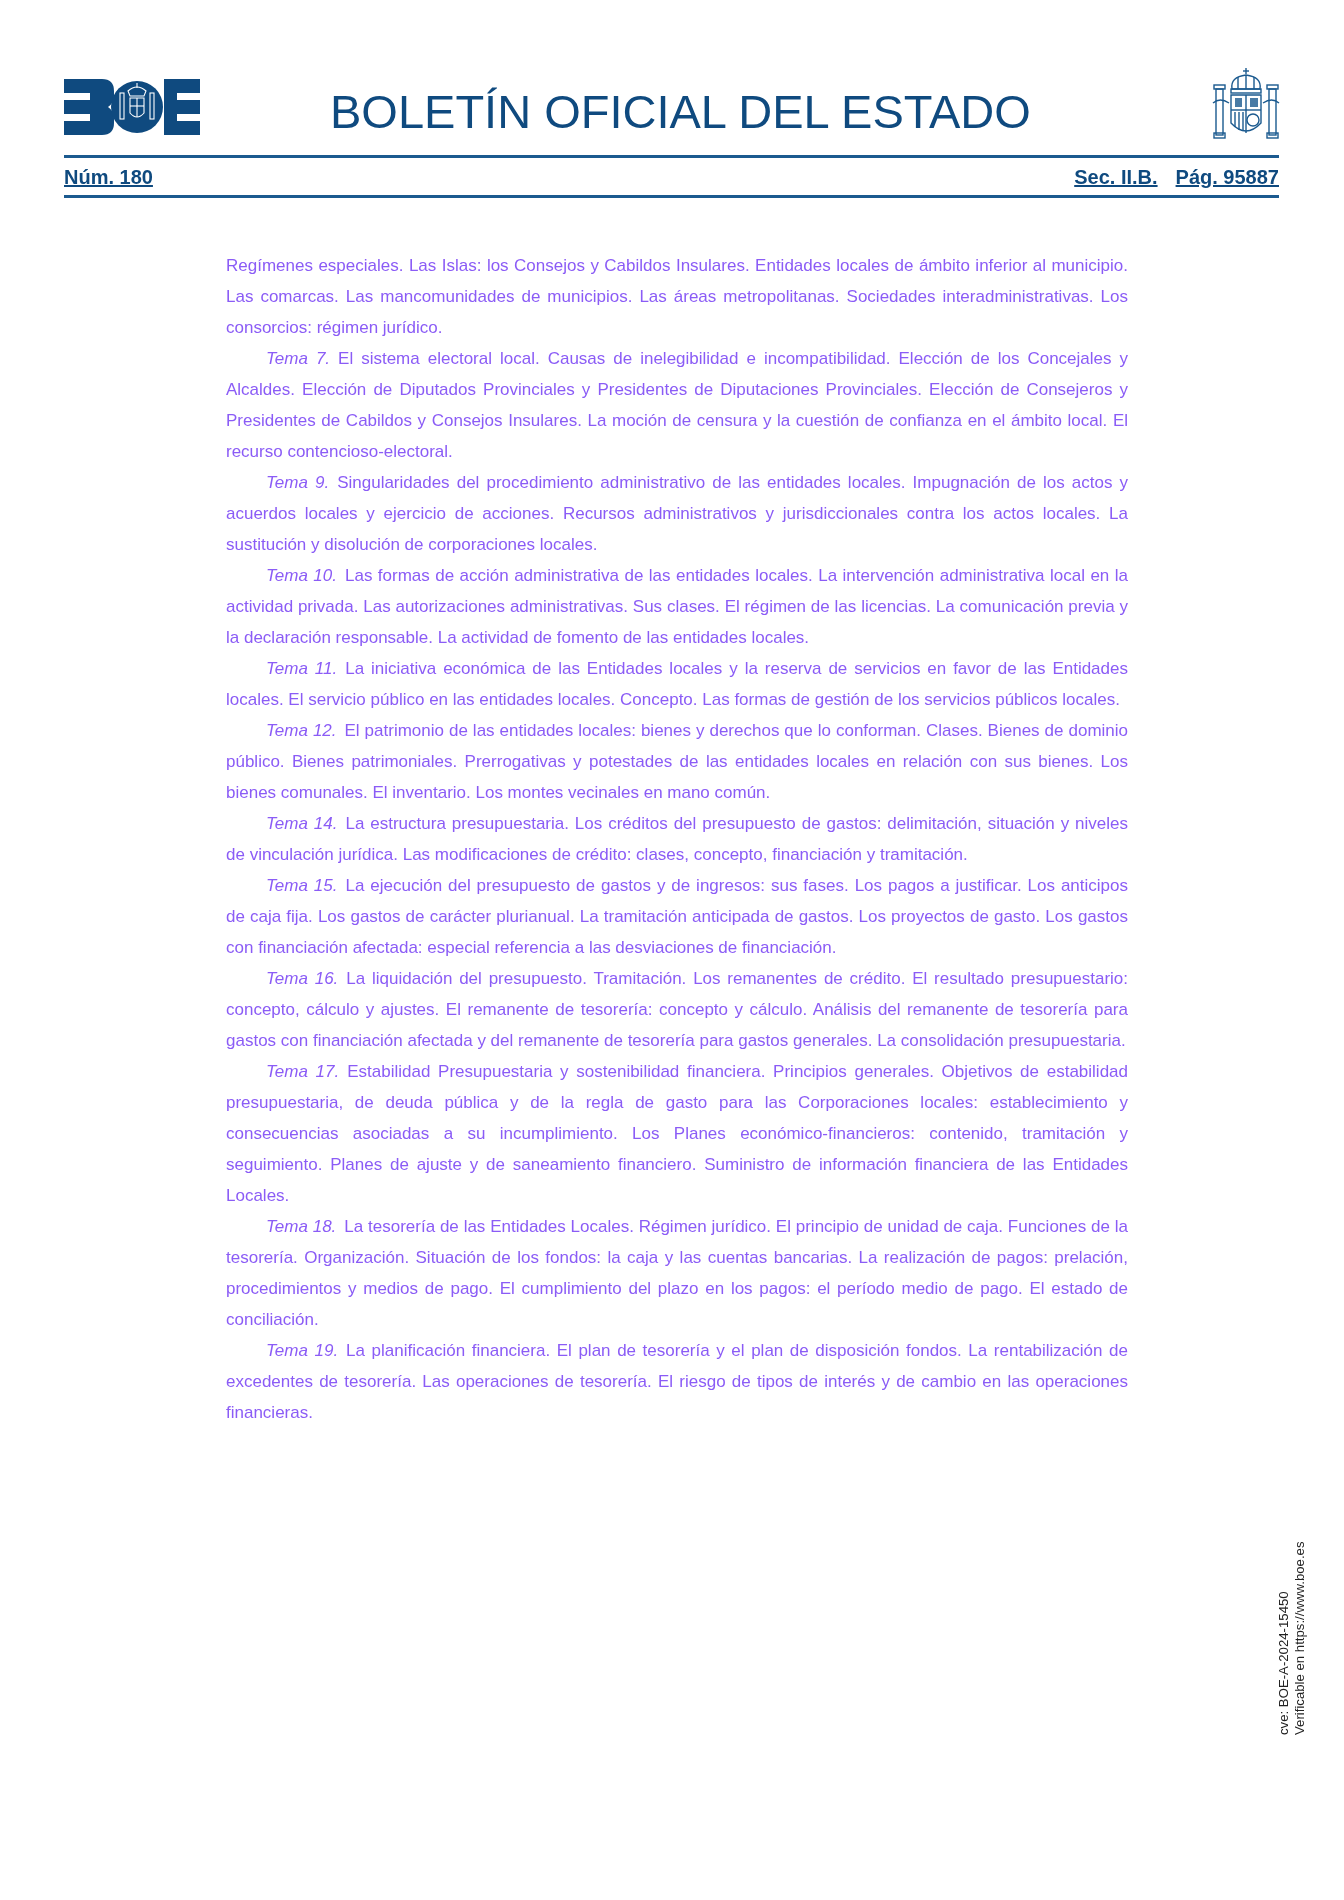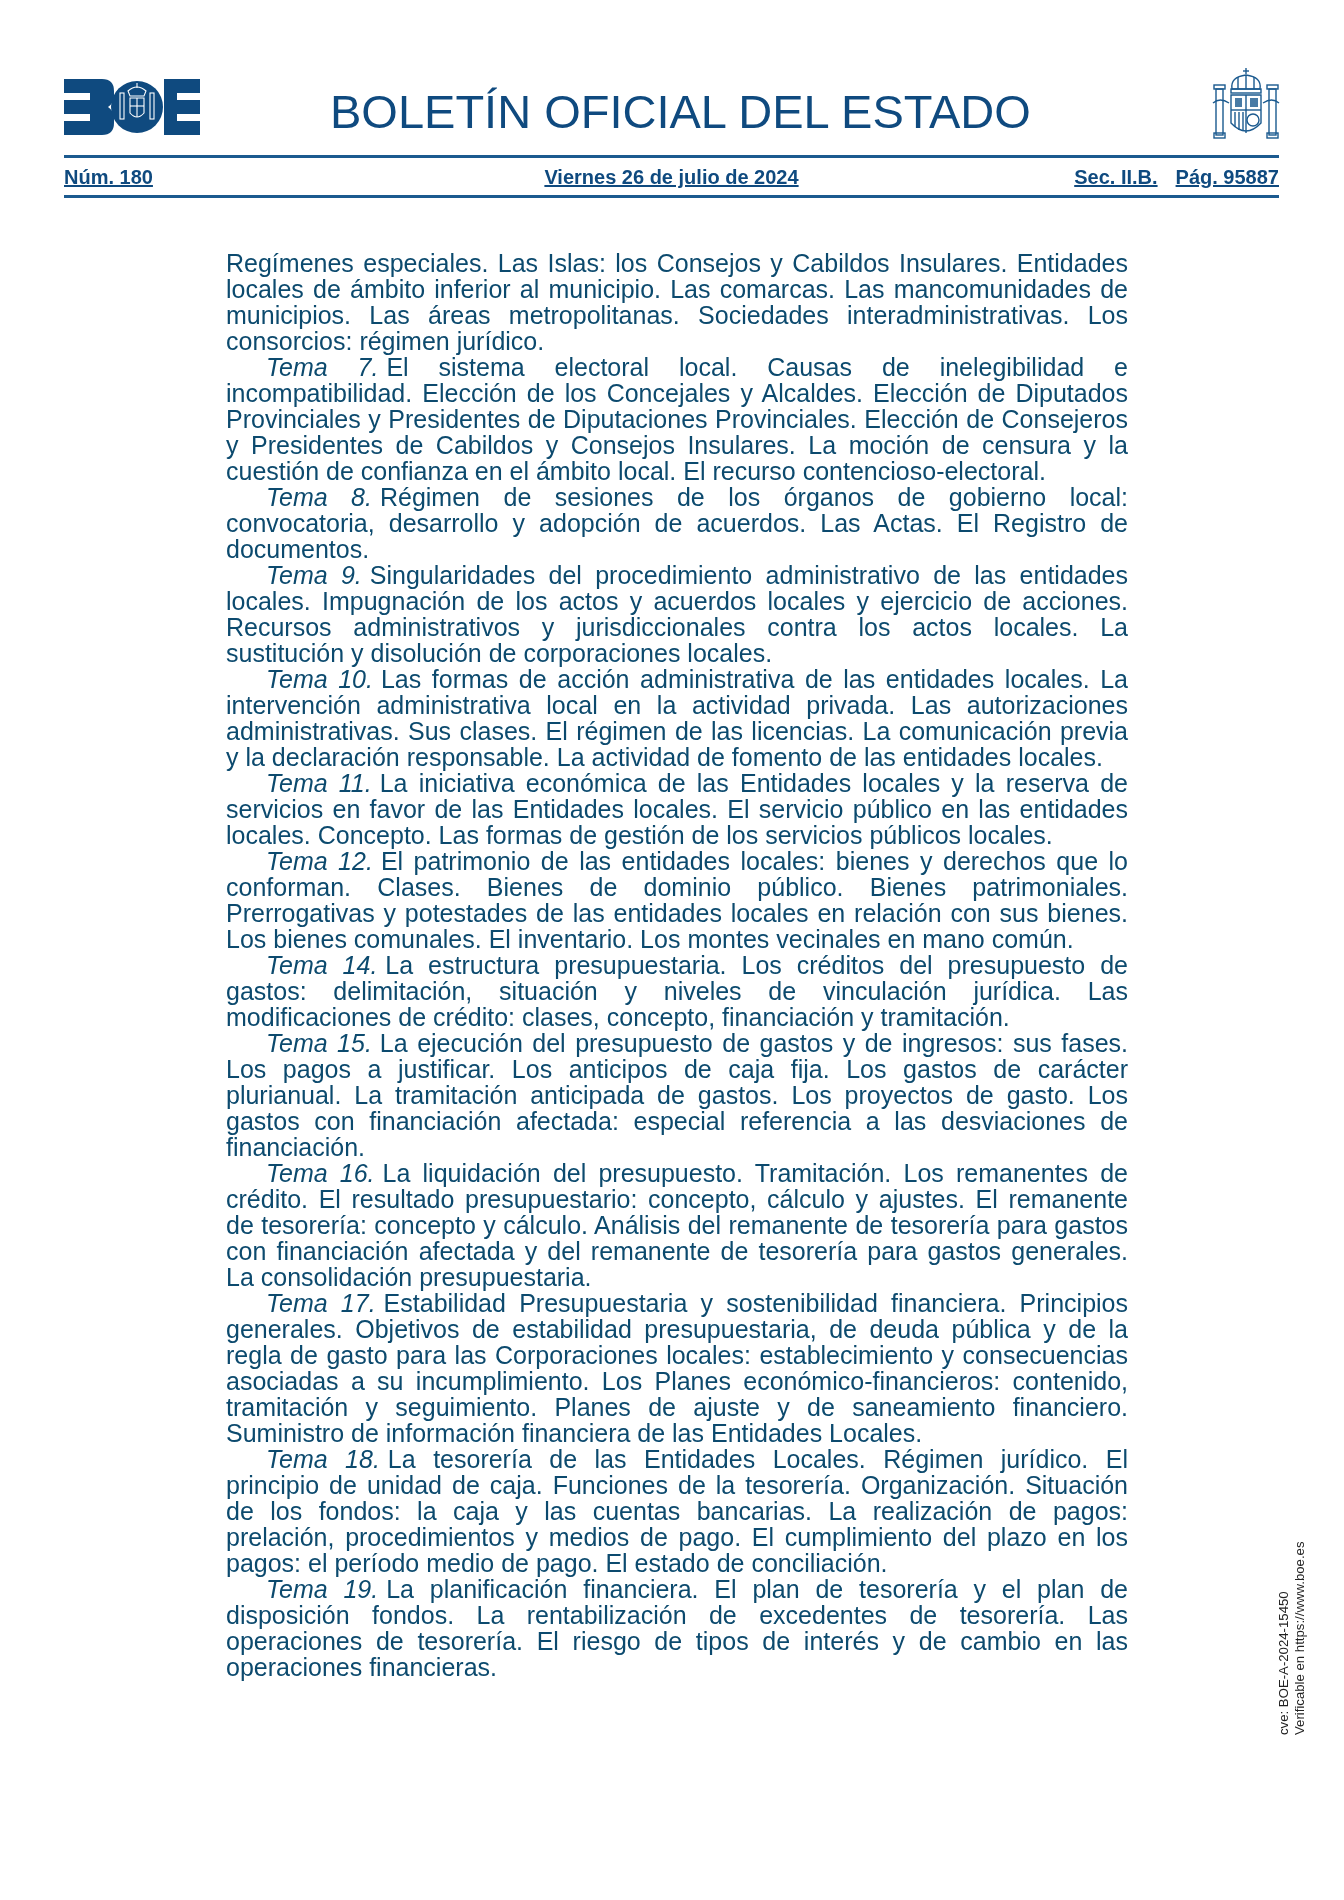--- a/index.html
+++ b/index.html
@@ -9,21 +9,21 @@
   .title { position: absolute; left: 330px; top: 86px; width: 696px; text-align: center; font-size: 47px; font-weight: normal; color: #0f4a7f; letter-spacing: 0px; line-height: 52px; white-space: nowrap; }
   .arms { position: absolute; left: 1212px; top: 67px; width: 68px; height: 74px; }
   .rule { position: absolute; left: 64px; width: 1215px; height: 3px; background: #1b5a8f; }
   .rule.top { top: 155px; }
   .rule.bottom { top: 195px; }
   .meta { position: absolute; top: 164px; font-size: 20px; font-weight: bold; color: #0f4a7f; line-height: 26px; white-space: nowrap; text-decoration: underline; }
   .meta.num { left: 64px; }
   .meta.date { left: 64px; width: 1215px; text-align: center; }
   .meta.secpag { right: 65px; text-align: left; }
   .meta.secpag .gap { display: inline-block; width: 18px; }
-  .body-text { position: absolute; left: 226px; top: 250px; width: 902px; font-size: 25px; line-height: 26px; color: #0c4a6e; text-align: justify; }
+  .body-text { position: absolute; left: 226px; top: 250px; width: 902px; font-size: 17px; line-height: 31px; color: #8b5cf6; text-align: justify; }
   .body-text p { margin: 0; }
   .body-text p.tema { text-indent: 40px; }
   .body-text .tema-label { margin-right: 8px; font-style: italic; }
   .side { position: absolute; left: 1276px; top: 1520px; width: 34px; height: 215px; }
   .side-inner { position: absolute; left: 0; top: 215px; width: 215px; transform-origin: 0 0; transform: rotate(-90deg); font-size: 13.2px; line-height: 16px; color: #222; white-space: nowrap; }
 </style>
 </head>
 <body>
 
 <div class="header">
@@ -72,31 +72,29 @@
       <path d="M51 36 Q60 30 67 36"></path>
     </g>
     <g fill="#1b5a8f">
       <path d="M23 31 H30 V40 H23 Z" opacity="0.8"></path>
       <path d="M38 31 H46 V40 H38 Z" opacity="0.8"></path>
     </g>
   </svg>
 
   <div class="rule top"></div>
   <div class="meta num">Núm. 180</div>
-  <div class="meta date">Viernes 26 de julio de 2024</div>
   <div class="meta secpag">
     <span>Sec. II.B.</span><span class="gap"></span><span>Pág. 95887</span>
   </div>
   <div class="rule bottom"></div>
 </div>
 
 <div class="body-text">
   <p>Regímenes especiales. Las Islas: los Consejos y Cabildos Insulares. Entidades locales de ámbito inferior al municipio. Las comarcas. Las mancomunidades de municipios. Las áreas metropolitanas. Sociedades interadministrativas. Los consorcios: régimen jurídico.</p>
   <p class="tema"><span class="tema-label">Tema 7.</span><span>El sistema electoral local. Causas de inelegibilidad e incompatibilidad. Elección de los Concejales y Alcaldes. Elección de Diputados Provinciales y Presidentes de Diputaciones Provinciales. Elección de Consejeros y Presidentes de Cabildos y Consejos Insulares. La moción de censura y la cuestión de confianza en el ámbito local. El recurso contencioso-electoral.</span></p>
-  <p class="tema"><span class="tema-label">Tema 8.</span><span>Régimen de sesiones de los órganos de gobierno local: convocatoria, desarrollo y adopción de acuerdos. Las Actas. El Registro de documentos.</span></p>
   <p class="tema"><span class="tema-label">Tema 9.</span><span>Singularidades del procedimiento administrativo de las entidades locales. Impugnación de los actos y acuerdos locales y ejercicio de acciones. Recursos administrativos y jurisdiccionales contra los actos locales. La sustitución y disolución de corporaciones locales.</span></p>
   <p class="tema"><span class="tema-label">Tema 10.</span><span>Las formas de acción administrativa de las entidades locales. La intervención administrativa local en la actividad privada. Las autorizaciones administrativas. Sus clases. El régimen de las licencias. La comunicación previa y la declaración responsable. La actividad de fomento de las entidades locales.</span></p>
   <p class="tema"><span class="tema-label">Tema 11.</span><span>La iniciativa económica de las Entidades locales y la reserva de servicios en favor de las Entidades locales. El servicio público en las entidades locales. Concepto. Las formas de gestión de los servicios públicos locales.</span></p>
   <p class="tema"><span class="tema-label">Tema 12.</span><span>El patrimonio de las entidades locales: bienes y derechos que lo conforman. Clases. Bienes de dominio público. Bienes patrimoniales. Prerrogativas y potestades de las entidades locales en relación con sus bienes. Los bienes comunales. El inventario. Los montes vecinales en mano común.</span></p>
   <p class="tema"><span class="tema-label">Tema 14.</span><span>La estructura presupuestaria. Los créditos del presupuesto de gastos: delimitación, situación y niveles de vinculación jurídica. Las modificaciones de crédito: clases, concepto, financiación y tramitación.</span></p>
   <p class="tema"><span class="tema-label">Tema 15.</span><span>La ejecución del presupuesto de gastos y de ingresos: sus fases. Los pagos a justificar. Los anticipos de caja fija. Los gastos de carácter plurianual. La tramitación anticipada de gastos. Los proyectos de gasto. Los gastos con financiación afectada: especial referencia a las desviaciones de financiación.</span></p>
   <p class="tema"><span class="tema-label">Tema 16.</span><span>La liquidación del presupuesto. Tramitación. Los remanentes de crédito. El resultado presupuestario: concepto, cálculo y ajustes. El remanente de tesorería: concepto y cálculo. Análisis del remanente de tesorería para gastos con financiación afectada y del remanente de tesorería para gastos generales. La consolidación presupuestaria.</span></p>
   <p class="tema"><span class="tema-label">Tema 17.</span><span>Estabilidad Presupuestaria y sostenibilidad financiera. Principios generales. Objetivos de estabilidad presupuestaria, de deuda pública y de la regla de gasto para las Corporaciones locales: establecimiento y consecuencias asociadas a su incumplimiento. Los Planes económico-financieros: contenido, tramitación y seguimiento. Planes de ajuste y de saneamiento financiero. Suministro de información financiera de las Entidades Locales.</span></p>
   <p class="tema"><span class="tema-label">Tema 18.</span><span>La tesorería de las Entidades Locales. Régimen jurídico. El principio de unidad de caja. Funciones de la tesorería. Organización. Situación de los fondos: la caja y las cuentas bancarias. La realización de pagos: prelación, procedimientos y medios de pago. El cumplimiento del plazo en los pagos: el período medio de pago. El estado de conciliación.</span></p>
   <p class="tema"><span class="tema-label">Tema 19.</span><span>La planificación financiera. El plan de tesorería y el plan de disposición fondos. La rentabilización de excedentes de tesorería. Las operaciones de tesorería. El riesgo de tipos de interés y de cambio en las operaciones financieras.</span></p>

